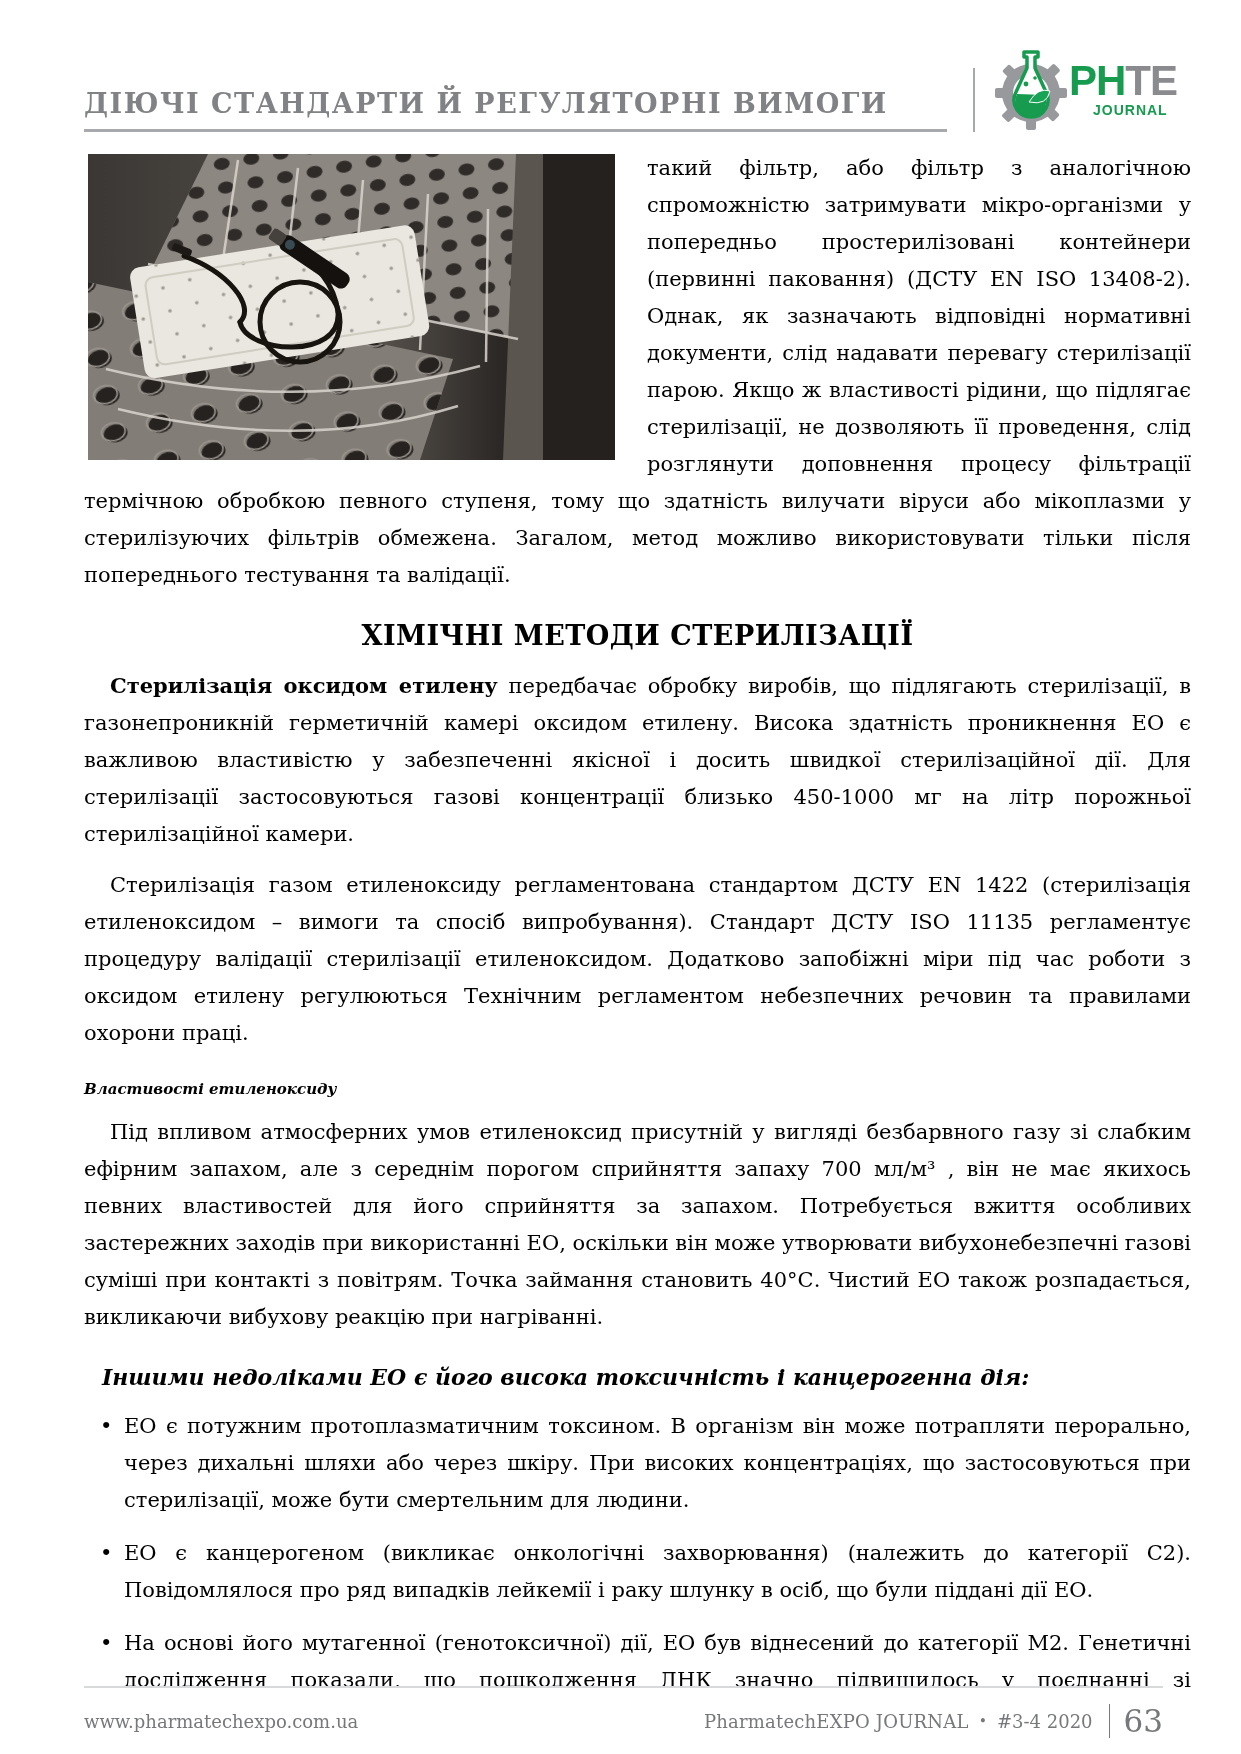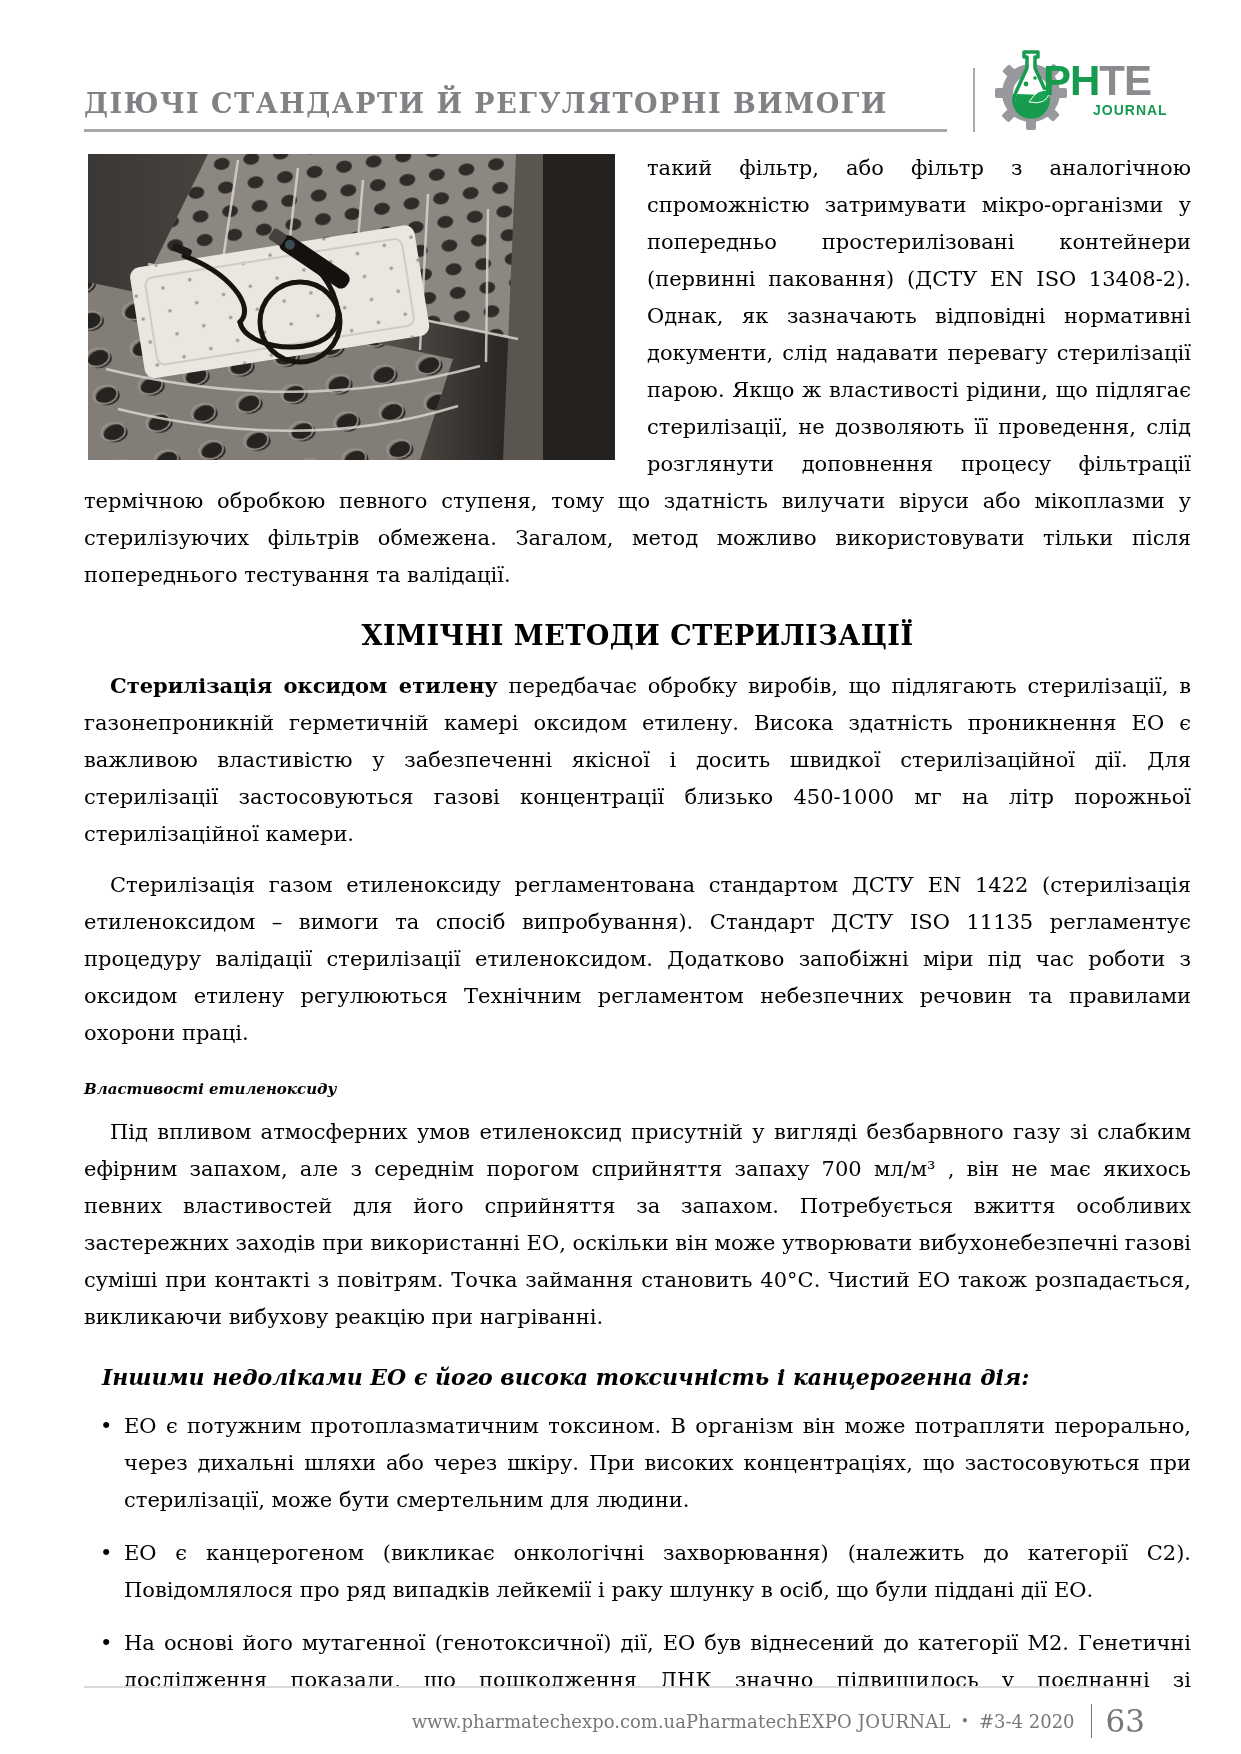--- a/index.html
+++ b/index.html
@@ -36,21 +36,21 @@
   }
   .header-divider {
     width: 2px;
     height: 64px;
     background: #a7a9ac;
     margin: 2px 18px 0 26px;
   }
   .logo { position: relative; width: 178px; height: 86px; }
   .logo-svg { position:absolute; left:0; top:0; }
   .logo-text {
-    position:absolute; left:50px; top:14px;
+    position:absolute; left:76px; top:14px;
     font-family: "Liberation Sans", sans-serif;
     font-weight: bold; font-size: 42px; line-height: 42px;
     letter-spacing: -1px;
   }
   .logo-ph { color:#169b4f; }
   .logo-te { color:#898b8e; }
   .logo-journal {
     position:absolute; left:100px; top:56px;
     font-family:"Liberation Sans", sans-serif;
     font-weight:bold; font-size:14px; letter-spacing:1px;
@@ -101,26 +101,26 @@
   ul.drawbacks .bullet-text { margin: 0; display:block; }
   .bullet-dot {
     position: absolute;
     left: 16px; top: 0;
     font-size: 21px; line-height: 37px;
   }
   .lead-bold { font-weight: bold; }
   
   .footer {
     position: absolute;
-    left: 84px; right: 96px; top: 1686px;
+    left: 84px; right: 78px; top: 1686px;
     height: 68px;
     background: #fff;
     border-top: 2px solid #d8d9da;
     display: flex;
-    justify-content: flex-end;
+    justify-content: space-between;
     align-items: center;
     color: #77787b;
     font-size: 18px;
   }
   .footer-right { display:flex; align-items:center; }
   .footer-journal { letter-spacing: 0.2px; }
   .footer-sep { margin: 0 10px; font-size: 14px; }
   .footer-pageno {
     font-size: 31px;
     border-left: 1.5px solid #77787b;

